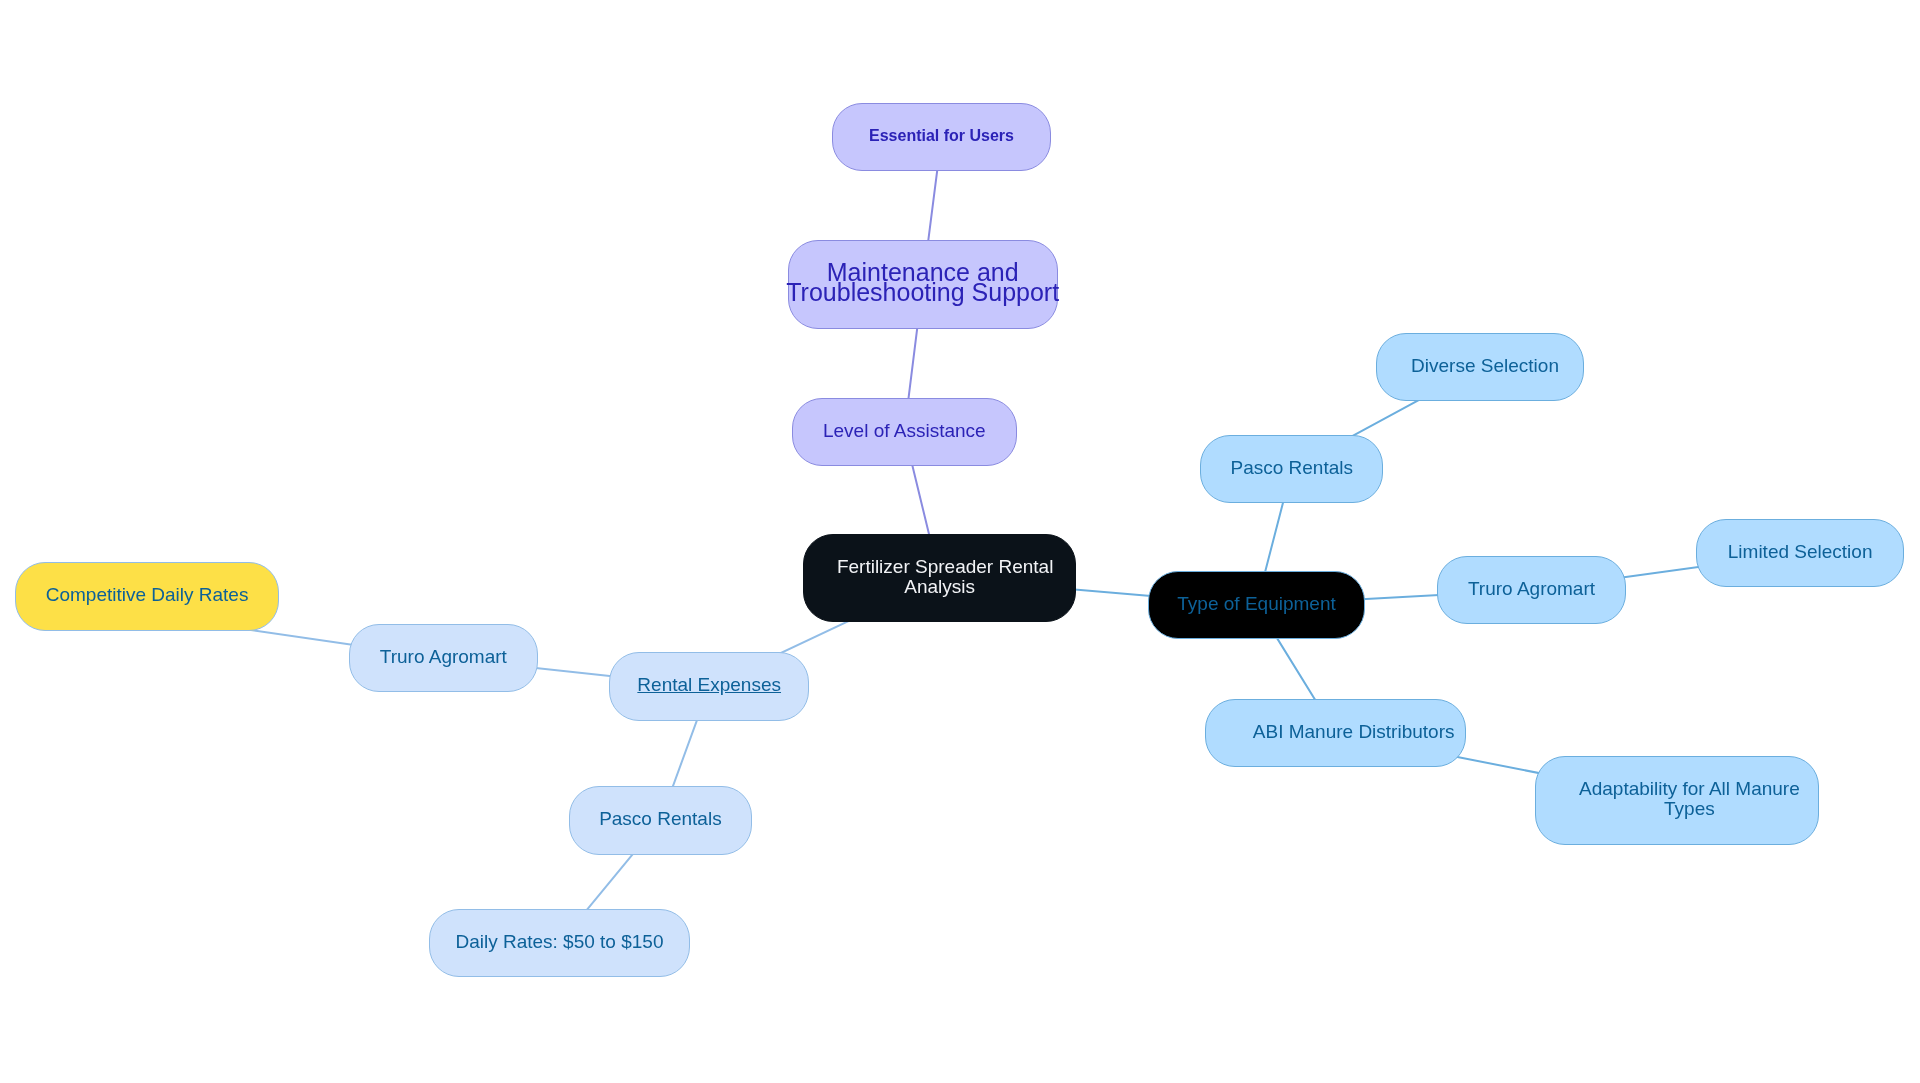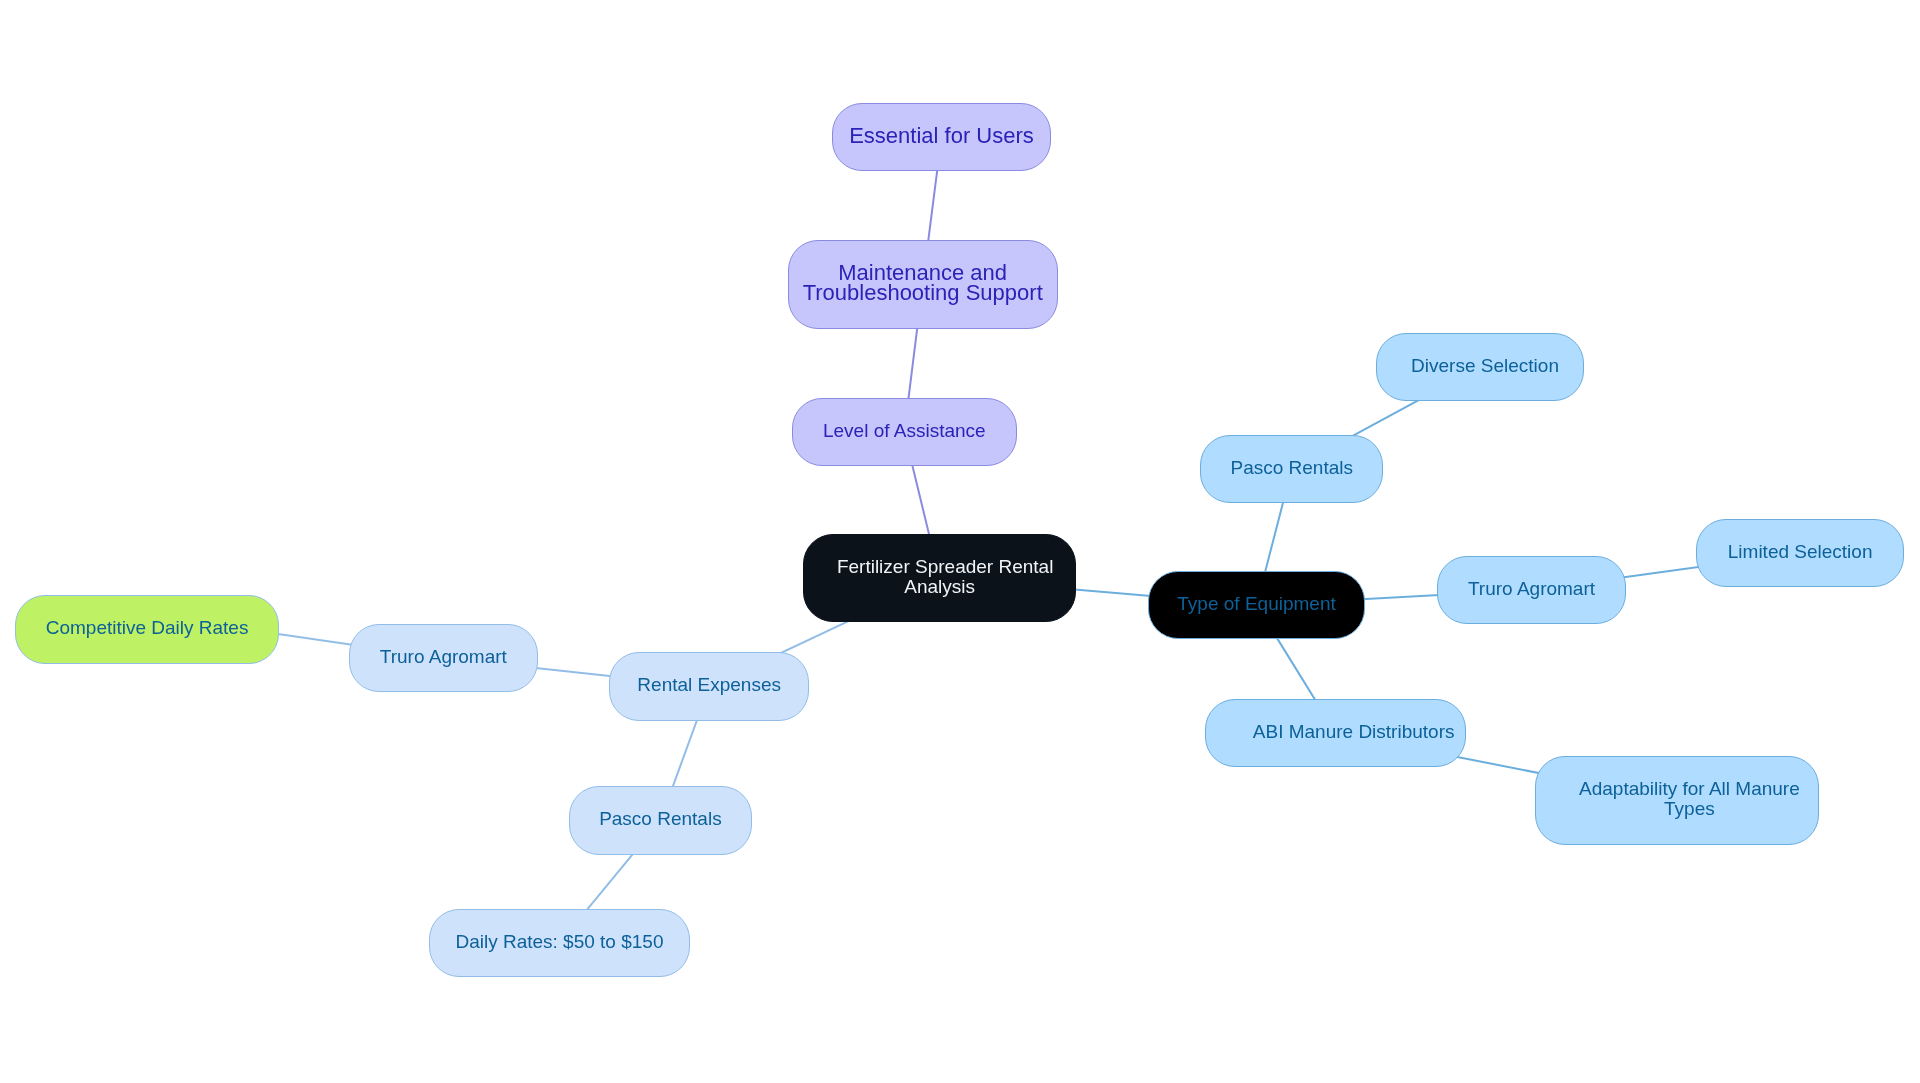--- a/index.html
+++ b/index.html
@@ -47,25 +47,25 @@
     <line class="edge edge-blue2" x1="660.40" y1="820.55" x2="559.45" y2="943.05" stroke="#92bde7" stroke-width="2"></line>
   </svg>
   <div id="nodes">
     <div class="node node-root" style="left: 802.9px; top: 533.7px; width: 273.5px; height: 88.8px; border-radius: 30px; border-width: 1px; font-size: 19px; line-height: 19.4px; background: rgb(11, 18, 25); border-color: rgb(11, 18, 25); color: rgb(242, 243, 246);">
       <span class="node-line" style="top: -1.5px; margin-left: 11px;">Fertilizer Spreader Rental</span>
       <span class="node-line" style="top: -1.5px;">Analysis</span>
     </div>
     <div class="node node-purple" style="left: 791.8px; top: 397.9px; width: 225px; height: 68.5px; border-radius: 30px; border-width: 1px; font-size: 19px; line-height: 19.4px; background: rgb(198, 198, 253); border-color: rgb(138, 139, 224); color: rgb(43, 34, 182);">
       <span class="node-line" style="top: -1.5px;">Level of Assistance</span>
     </div>
-    <div class="node node-purple" style="left: 787.6px; top: 239.8px; width: 270.2px; height: 88.8px; border-radius: 30px; border-width: 1px; font-size: 22px; line-height: 19.4px; background: rgb(198, 198, 253); border-color: rgb(138, 139, 224); color: rgb(43, 34, 182);">
+    <div class="node node-purple" style="left: 787.6px; top: 239.8px; width: 270.2px; height: 88.8px; border-radius: 30px; border-width: 1px; font-size: 25px; line-height: 19.4px; background: rgb(198, 198, 253); border-color: rgb(138, 139, 224); color: rgb(43, 34, 182);">
       <span class="node-line" style="top: -1.5px;">Maintenance and</span>
       <span class="node-line" style="top: -1.5px;">Troubleshooting Support</span>
     </div>
-    <div class="node node-purple" style="left: 832px; top: 102.7px; width: 219px; height: 68.5px; border-radius: 30px; border-width: 1px; font-size: 22px; line-height: 19.4px; background: rgb(198, 198, 253); border-color: rgb(138, 139, 224); color: rgb(43, 34, 182);">
+    <div class="node node-purple" style="left: 832px; top: 102.7px; width: 219px; height: 68.5px; border-radius: 30px; border-width: 1px; font-size: 16px; line-height: 19.4px; background: rgb(198, 198, 253); border-color: rgb(138, 139, 224); color: rgb(43, 34, 182); font-weight: bold;">
       <span class="node-line" style="top: -1.5px;">Essential for Users</span>
     </div>
     <div class="node node-blue" style="left: 1148.1px; top: 570.7px; width: 216.9px; height: 68.5px; border-radius: 30px; border-width: 1px; font-size: 19px; line-height: 19.4px; background: #000000; border-color: rgb(107, 174, 222); color: rgb(13, 97, 152);">
       <span class="node-line" style="top: -1.5px;">Type of Equipment</span>
     </div>
     <div class="node node-blue" style="left: 1200.1px; top: 434.7px; width: 183.3px; height: 68.5px; border-radius: 30px; border-width: 1px; font-size: 19px; line-height: 19.4px; background: rgb(176, 220, 255); border-color: rgb(107, 174, 222); color: rgb(13, 97, 152);">
       <span class="node-line" style="top: -1.5px;">Pasco Rentals</span>
     </div>
     <div class="node node-blue" style="left: 1375.6px; top: 332.7px; width: 208.9px; height: 68.5px; border-radius: 30px; border-width: 1px; font-size: 19px; line-height: 19.4px; background: rgb(176, 220, 255); border-color: rgb(107, 174, 222); color: rgb(13, 97, 152);">
       <span class="node-line" style="top: -1.5px; margin-left: 10px;">Diverse Selection</span>
@@ -77,26 +77,26 @@
       <span class="node-line" style="top: -1.5px;">Limited Selection</span>
     </div>
     <div class="node node-blue" style="left: 1205.4px; top: 698.8px; width: 260.5px; height: 68.5px; border-radius: 30px; border-width: 1px; font-size: 19px; line-height: 19.4px; background: rgb(176, 220, 255); border-color: rgb(107, 174, 222); color: rgb(13, 97, 152);">
       <span class="node-line" style="top: -1.5px; margin-left: 36px;">ABI Manure Distributors</span>
     </div>
     <div class="node node-blue" style="left: 1535.4px; top: 755.9px; width: 284px; height: 88.8px; border-radius: 30px; border-width: 1px; font-size: 19px; line-height: 19.4px; background: rgb(176, 220, 255); border-color: rgb(107, 174, 222); color: rgb(13, 97, 152); padding-left: 24px;">
       <span class="node-line" style="top: -1.5px;">Adaptability for All Manure</span>
       <span class="node-line" style="top: -1.5px;">Types</span>
     </div>
     <div class="node node-blue2" style="left: 609px; top: 652.4px; width: 200.4px; height: 68.5px; border-radius: 30px; border-width: 1px; font-size: 19px; line-height: 19.4px; background: rgb(207, 226, 252); border-color: rgb(146, 189, 231); color: rgb(13, 97, 152);">
-      <span class="node-line" style="top: -1.5px;">Rental Expenses</span>
+      <span class="node-line" style="top: -1.5px; text-decoration: underline;">Rental Expenses</span>
     </div>
     <div class="node node-blue2" style="left: 348.7px; top: 623.8px; width: 189.3px; height: 68.5px; border-radius: 30px; border-width: 1px; font-size: 19px; line-height: 19.4px; background: rgb(207, 226, 252); border-color: rgb(146, 189, 231); color: rgb(13, 97, 152);">
       <span class="node-line" style="top: -1.5px;">Truro Agromart</span>
     </div>
-    <div class="node node-blue2" style="left: 15.2px; top: 595px; width: 263.8px; height: 68.5px; border-radius: 30px; border-width: 1px; font-size: 19px; line-height: 19.4px; background: #bef264; border-color: rgb(146, 189, 231); color: rgb(13, 97, 152);">
+    <div class="node node-blue2" style="left: 15.2px; top: 562px; width: 263.8px; height: 68.5px; border-radius: 30px; border-width: 1px; font-size: 19px; line-height: 19.4px; background: #fde047; border-color: rgb(146, 189, 231); color: rgb(13, 97, 152);">
       <span class="node-line" style="top: -1.5px;">Competitive Daily Rates</span>
     </div>
     <div class="node node-blue2" style="left: 568.9px; top: 786.3px; width: 183px; height: 68.5px; border-radius: 30px; border-width: 1px; font-size: 19px; line-height: 19.4px; background: rgb(207, 226, 252); border-color: rgb(146, 189, 231); color: rgb(13, 97, 152);">
       <span class="node-line" style="top: -1.5px;">Pasco Rentals</span>
     </div>
     <div class="node node-blue2" style="left: 429px; top: 908.8px; width: 260.9px; height: 68.5px; border-radius: 30px; border-width: 1px; font-size: 19px; line-height: 19.4px; background: rgb(207, 226, 252); border-color: rgb(146, 189, 231); color: rgb(13, 97, 152);">
       <span class="node-line" style="top: -1.5px;">Daily Rates: $50 to $150</span>
     </div>
   </div>
 </div>

